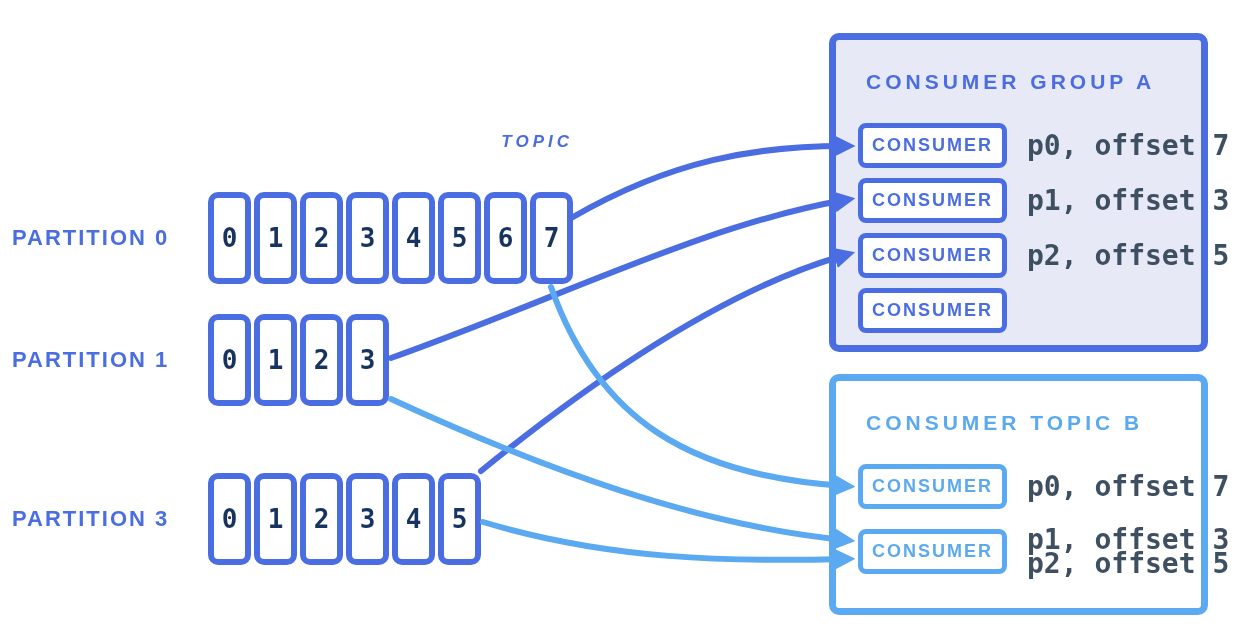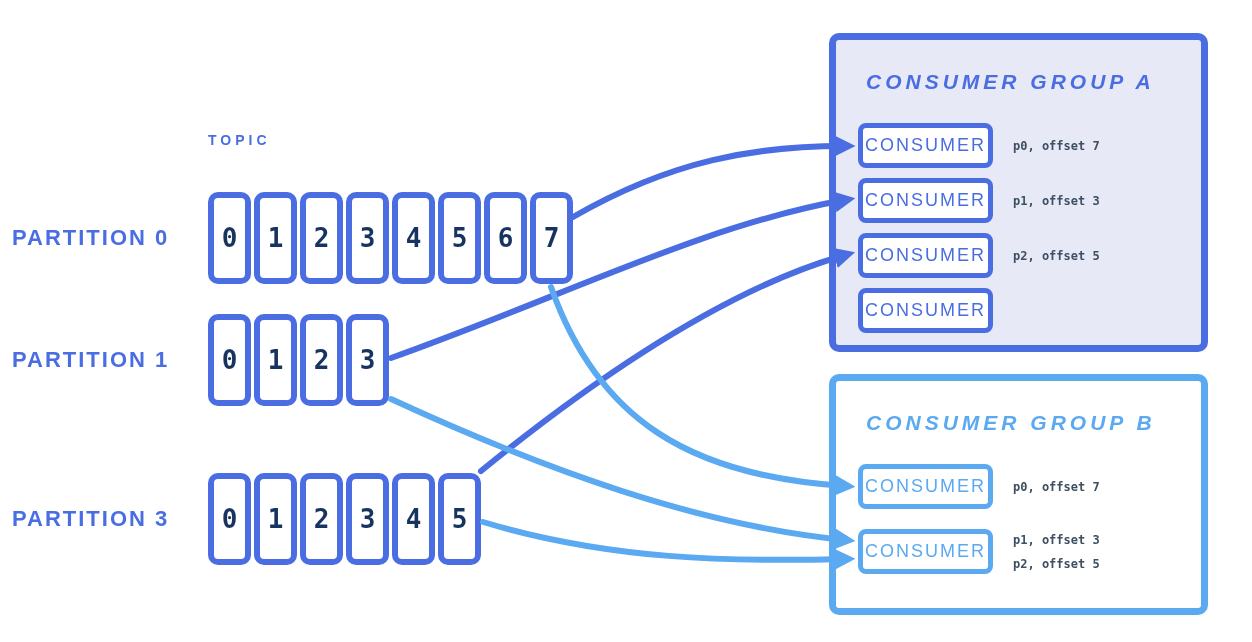--- a/index.html
+++ b/index.html
@@ -8,52 +8,52 @@
     --navy:#17335f;
     --slate:#3d4f61;
     --lavender:#e7e9f7;
   }
   html,body{margin:0;padding:0;background:#ffffff;}
   .canvas{
     position:relative;width:1252px;height:642px;background:#ffffff;
     font-family:"Liberation Sans",sans-serif;overflow:hidden;
   }
   .topic-label{
-    position:absolute;left:208px;top:132px;width:365px;text-align:left;
-    font-size:14px;font-weight:bold;letter-spacing:4px;color:var(--primary);
+    position:absolute;left:208px;top:132px;width:365px;text-align:right;
+    font-size:17px;font-weight:bold;letter-spacing:4px;color:var(--primary);font-style:italic;
   }
   .partition{position:absolute;left:0;height:92px;width:100%;text-align:right;}
   .row-0{top:192px;} .row-1{top:314px;} .row-2{top:473px;}
   .p-label{
     position:absolute;left:12px;top:0;height:92px;display:flex;align-items:center;
     font-size:22px;font-weight:bold;letter-spacing:2px;color:var(--primary);white-space:nowrap;
   }
   .cells{position:absolute;left:208px;top:0;display:flex;gap:3px;}
   .cell{
     width:31px;height:80px;border:6px solid var(--primary);border-radius:10px;background:#fff;
     display:flex;align-items:center;justify-content:center;
     font-family:"DejaVu Sans Mono",monospace;font-weight:bold;font-size:26px;color:var(--navy);
   }
   .group{position:absolute;left:829px;width:365px;border:7px solid;border-radius:10px;}
   .group-a{top:33px;height:305px;border-color:var(--primary);background:var(--lavender);}
   .group-b{top:374px;height:227px;border-color:var(--light);background:#ffffff;}
-  .g-title{position:absolute;left:30px;top:30px;font-size:21px;font-weight:bold;letter-spacing:4px;white-space:nowrap;font-style:italic;}
+  .g-title{position:absolute;left:30px;top:30px;font-size:21px;font-weight:bold;letter-spacing:4px;white-space:nowrap;}
   .group-a .g-title{color:var(--primary);}
   .group-b .g-title{color:var(--light);}
   .consumer-row{position:absolute;left:22px;height:45px;display:flex;align-items:center;}
   .consumer-box{
-    box-sizing:border-box;width:135px;height:45px;border:5px solid;border-radius:8px;background:#fff;
+    box-sizing:border-box;width:149px;height:45px;border:5px solid;border-radius:8px;background:#fff;
     display:flex;align-items:center;justify-content:center;
-    font-size:18px;font-weight:normal;letter-spacing:2px;flex:none;
+    font-size:18px;font-weight:bold;letter-spacing:2px;flex:none;
   }
   .group-a .consumer-box{border-color:var(--primary);color:var(--primary);}
   .group-b .consumer-box{border-color:var(--light);color:var(--light);}
   .annotation{
     margin-left:20px;font-family:"DejaVu Sans Mono",monospace;font-weight:bold;
-    font-size:12px;line-height:24px;color:var(--slate);white-space:nowrap;
+    font-size:28px;line-height:24px;color:var(--slate);white-space:nowrap;
   }
   .arrows{position:absolute;left:0;top:0;width:1252px;height:642px;pointer-events:none;z-index:5;}
 </style>
 </head>
 <body>
 
 <div class="canvas">
 
   <div class="topic-label">TOPIC</div>
 
@@ -112,21 +112,21 @@
         <div class="annotation">
           <div>p2, offset 5</div>
         </div>
       </div>
       <div class="consumer-row" style="top: 248px;">
         <div class="consumer-box">CONSUMER</div>
       </div>
     </div>
 
   <div class="group group-b">
-    <div class="g-title">CONSUMER GROUP B</div>
+    <div class="g-title">CONSUMER TOPIC B</div>
   <div class="consumer-row" style="top: 83px;">
         <div class="consumer-box">CONSUMER</div>
         <div class="annotation">
           <div>p0, offset 7</div>
         </div>
       </div>
       <div class="consumer-row" style="top: 148px;">
         <div class="consumer-box">CONSUMER</div>
         <div class="annotation">
           <div>p1, offset 3</div>

